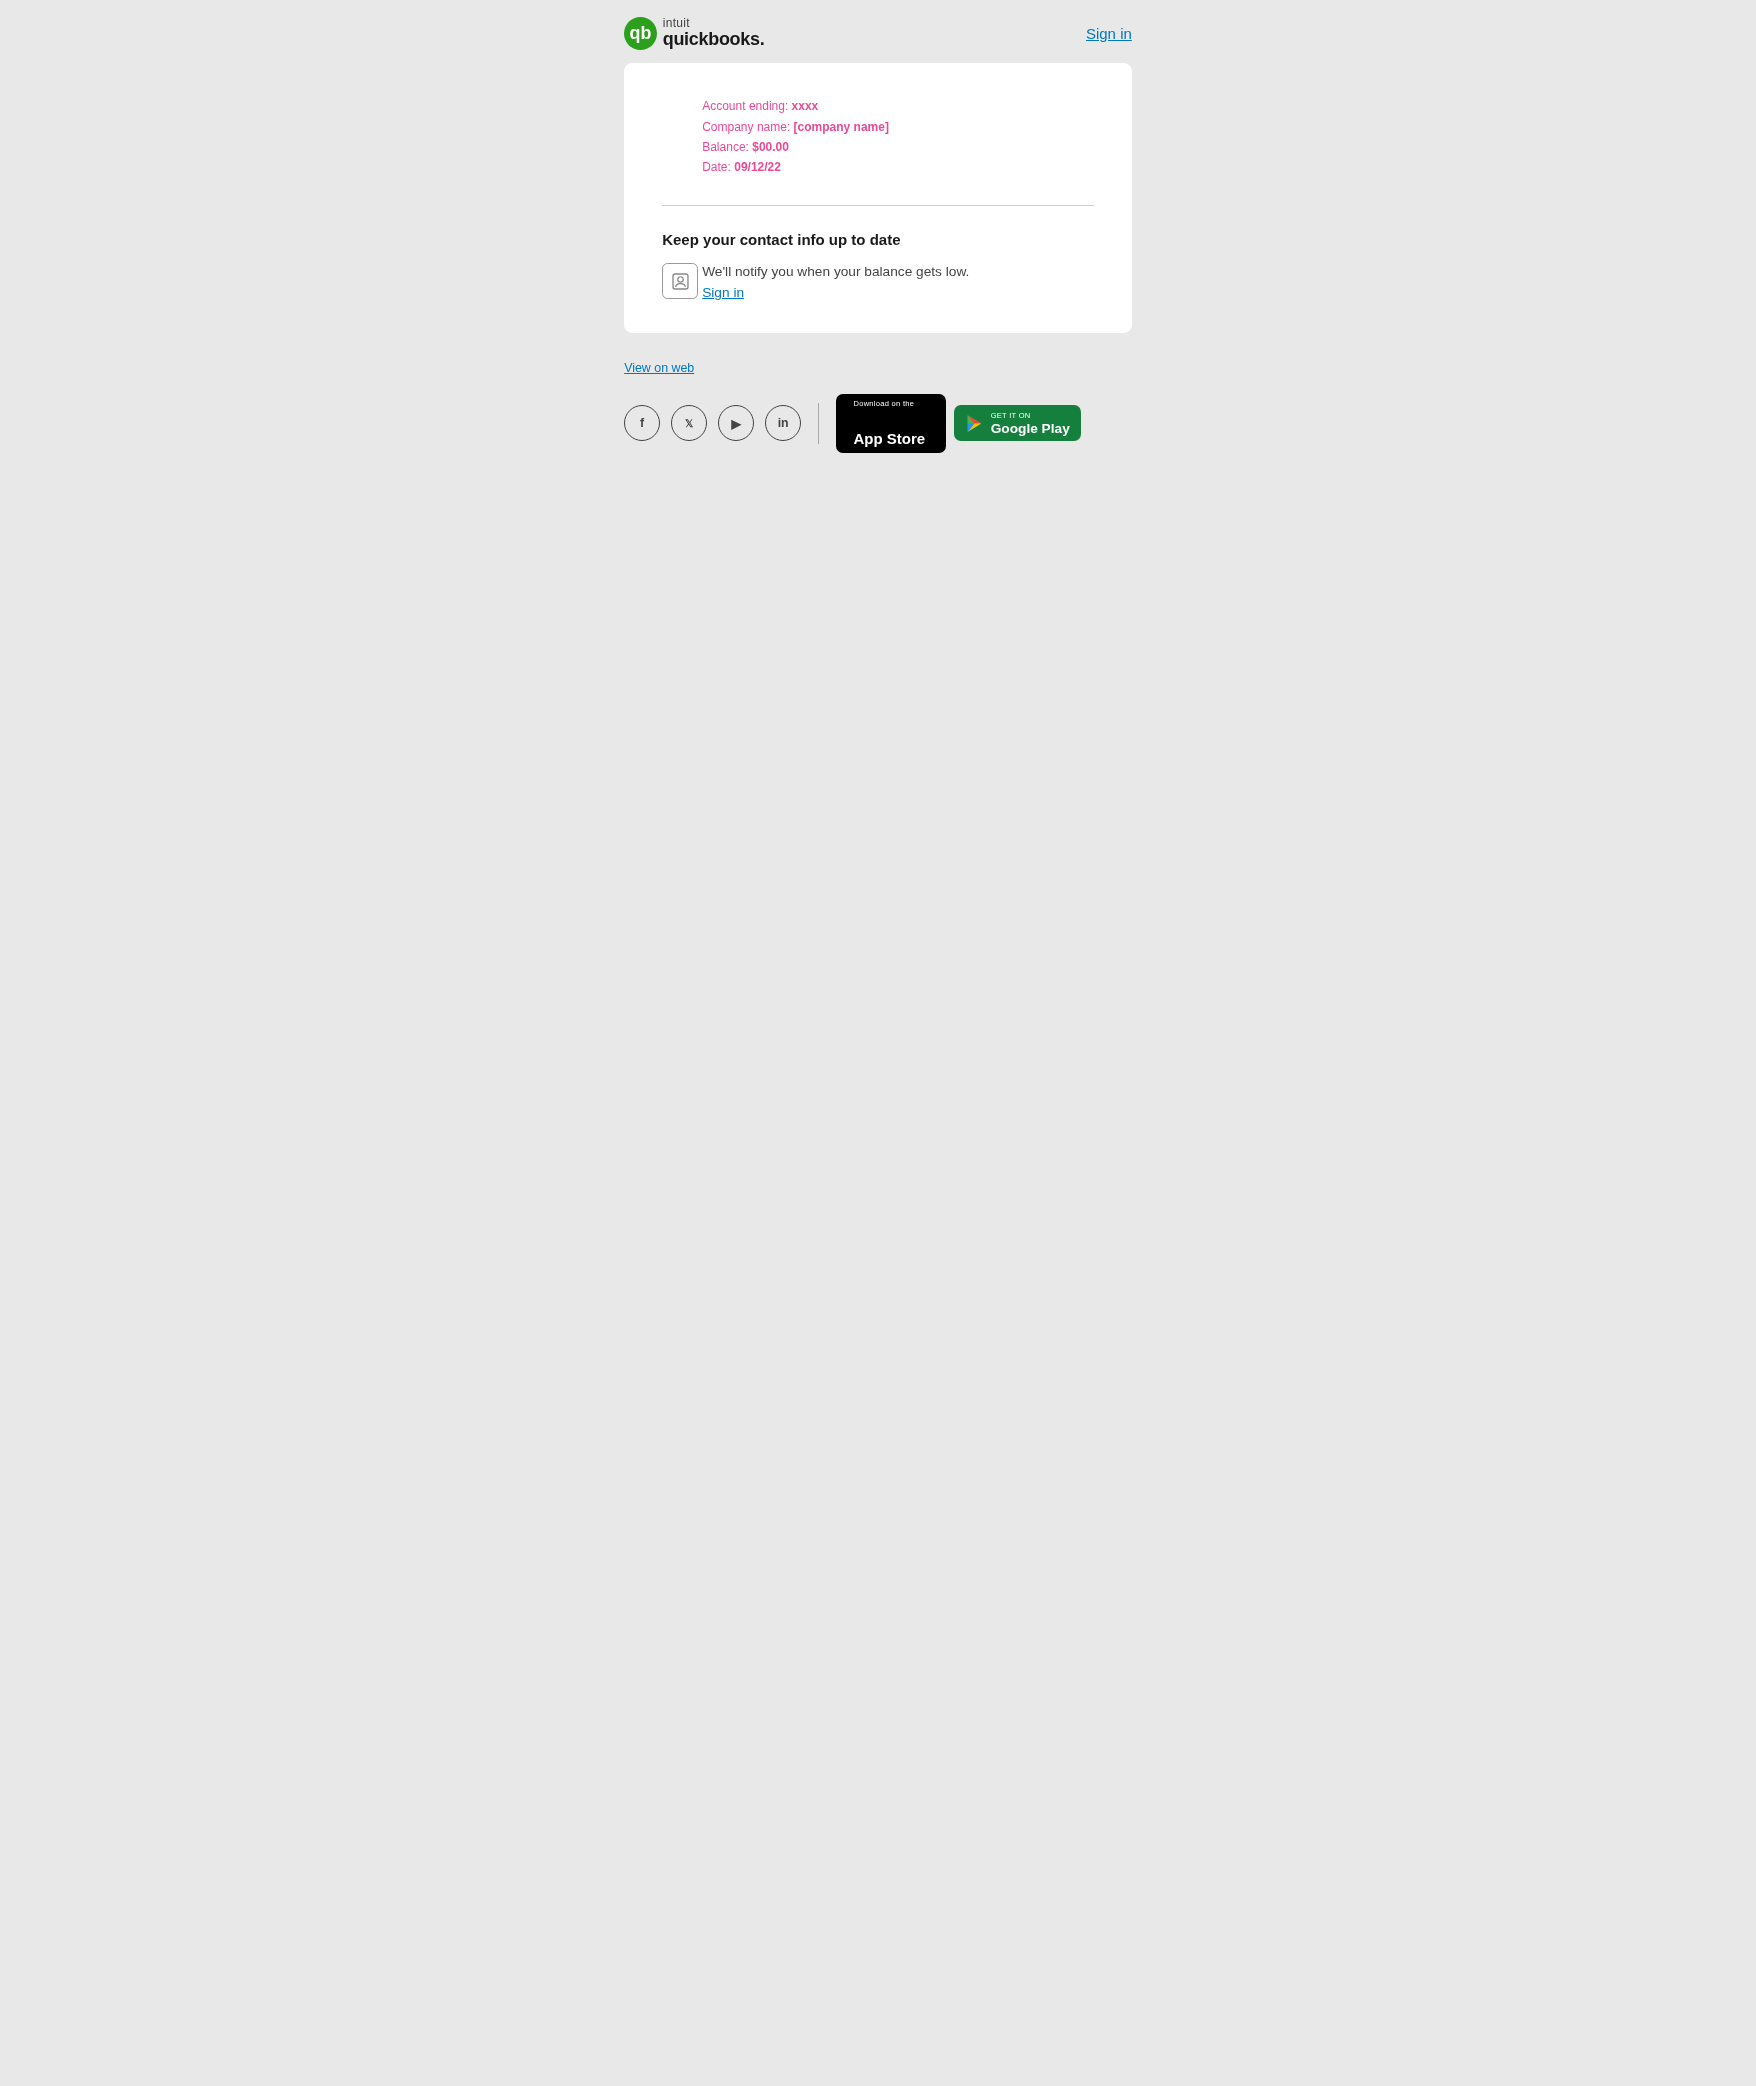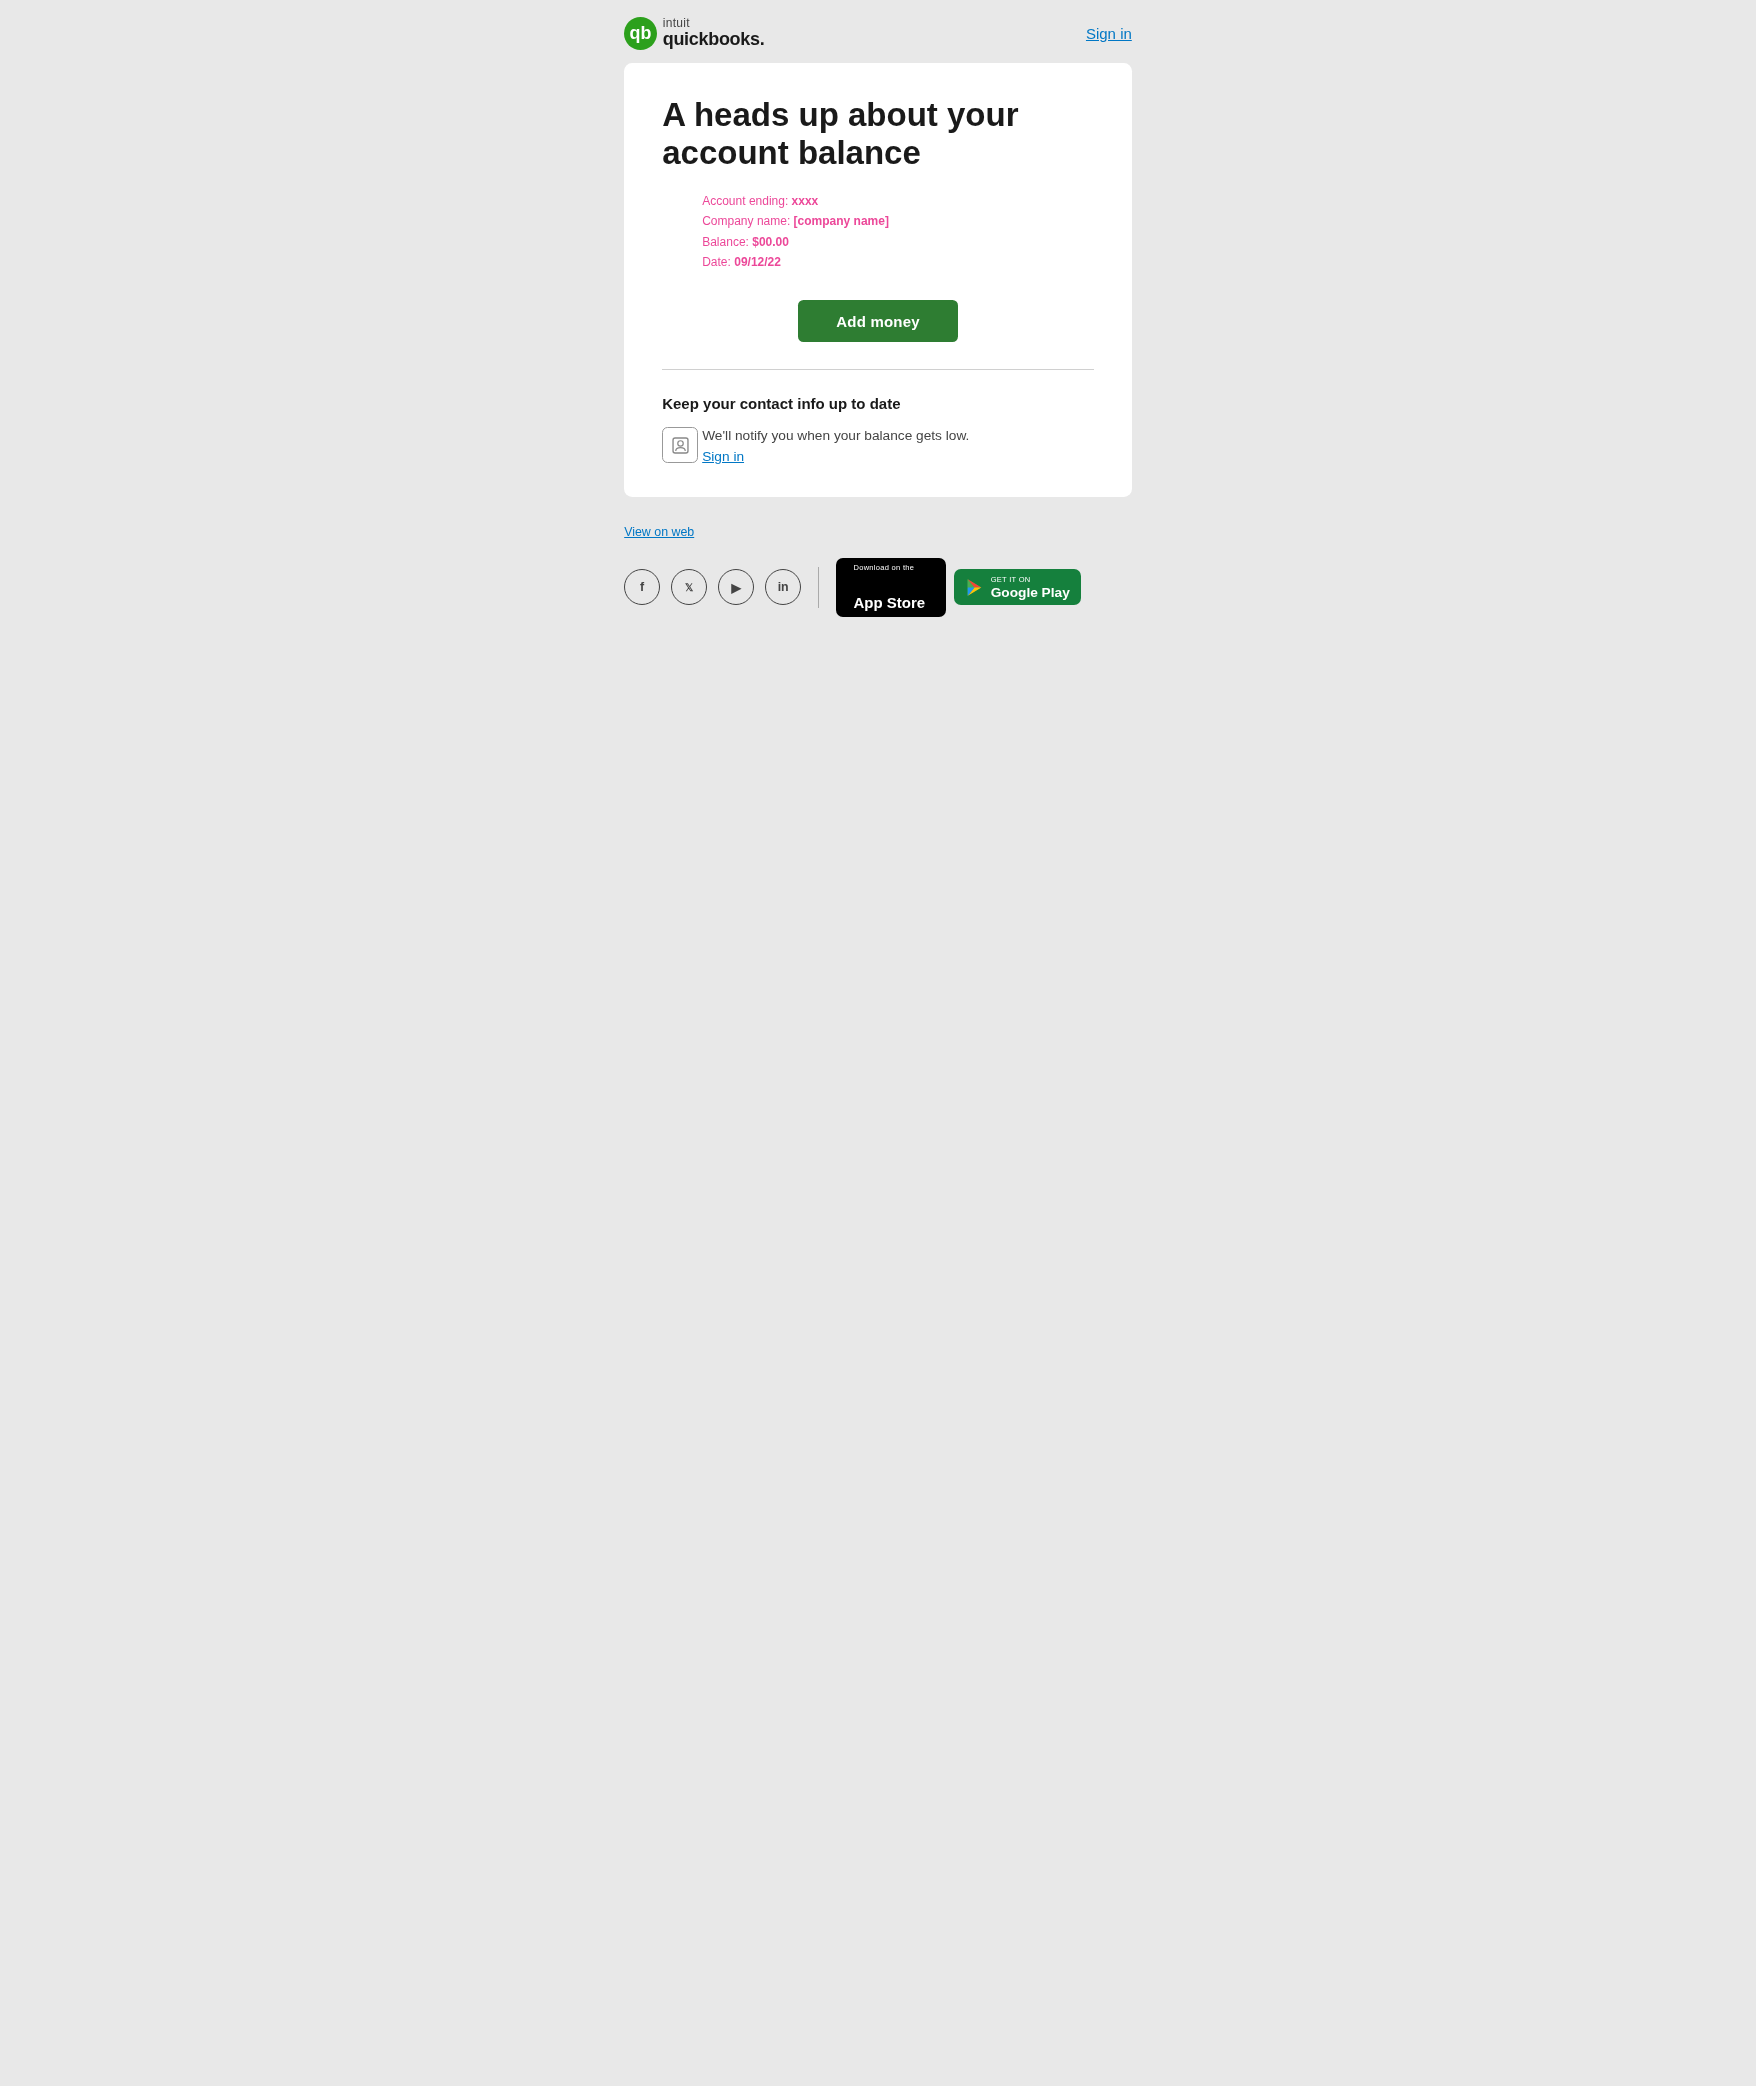--- a/index.html
+++ b/index.html
@@ -304,21 +304,20 @@
         <span class="intuit-text">intuit</span>
         <span class="quickbooks-text">quickbooks.</span>
       </div>
     </div>
     <a class="sign-in-link" href="#">
       <span>Sign in</span>
     </a>
   </header>
 
   <div class="main-card">
-    <h1 class="card-title">A heads up about your account balance</h1>
 
 
     <div class="account-details">
       <div class="detail-row">
         <span>Account ending:</span>
         <span class="detail-value">xxxx</span>
       </div>
       <div class="detail-row">
         <span>Company name:</span>
         <span class="detail-value">[company name]</span>
@@ -326,23 +325,20 @@
       <div class="detail-row">
         <span>Balance:</span>
         <span class="detail-value">$00.00</span>
       </div>
       <div class="detail-row">
         <span>Date:</span>
         <span class="detail-value">09/12/22</span>
       </div>
     </div>
 
-    <div class="add-money-btn-container">
-      <button class="add-money-btn">Add money</button>
-    </div>
 
     <hr class="divider">
 
     <h2 class="contact-section-title">Keep your contact info up to date</h2>
 
     <div class="contact-section-body">
       <div class="contact-icon-wrap">
 
         <svg width="19" height="19" viewBox="0 0 28 28" xmlns="http://www.w3.org/2000/svg">
           <rect x="3" y="3" width="22" height="22" rx="3" fill="none" stroke="#888" stroke-width="2"></rect>

